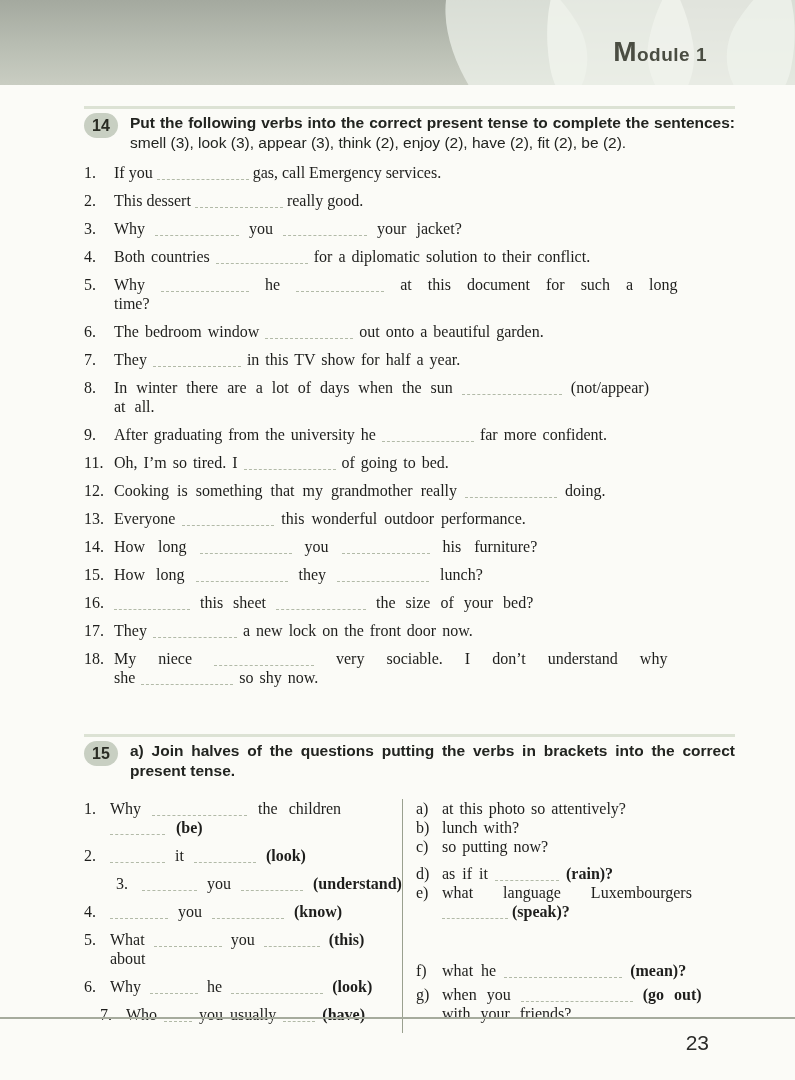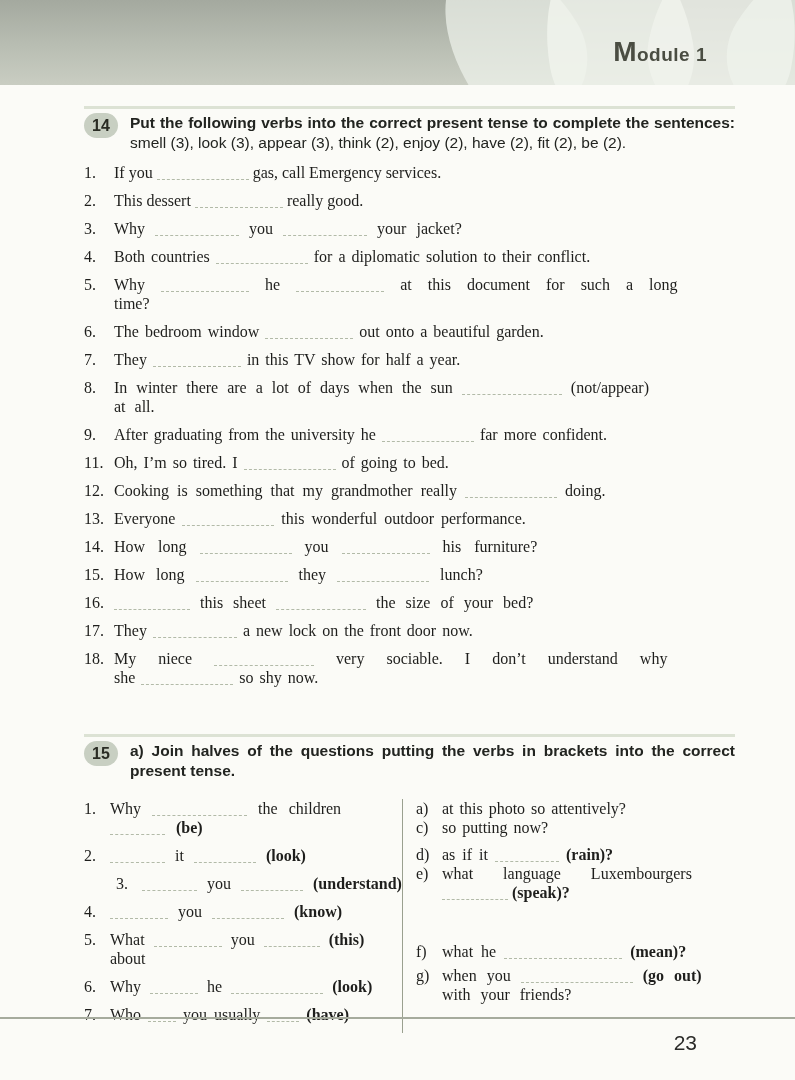--- a/index.html
+++ b/index.html
@@ -66,21 +66,21 @@
   .mb8{margin-bottom:8px}
   
   .cols{display:flex;margin-top:8px}
   .col-left{flex:0 0 auto;width:318px}
   .col-right{flex:1;border-left:1px solid #9aa08f;padding-left:13px}
   .col-left .item,.col-right .item{padding-left:26px;text-indent:-26px}
   .col-left .num,.col-right .num{width:26px}
   
   .bottom-rule{position:absolute;left:0;top:1017px;width:795px;height:2px;background:#a6ab9d}
   .page-num{
-    position:absolute;top:1031px;right:98px;
+    position:absolute;top:1031px;right:86px;
     font-family:"Liberation Sans", sans-serif;font-size:21px;color:#2b2b29;
   }
 </style>
 </head>
 <body>
 
 <div class="header">
   <div class="petal p1"></div>
   <div class="petal p2"></div>
   <div class="petal p3"></div>
@@ -120,24 +120,25 @@
     <div class="instr">a) Join halves of the questions putting the verbs in brackets into the correct present tense.</div>
   </div>
   <div class="cols">
     <div class="col-left items">
         <div class="item" style="word-spacing: 7px;"><span class="num">1.</span><span>Why </span><span class="blank" style="width: 95px;"></span><span> the children</span><br><span class="blank" style="width: 55px;"></span><span> </span><span class="bv">(be)</span></div>
         <div class="item" style="word-spacing: 6px;"><span class="num">2.</span><span class="blank" style="width: 55px;"></span><span> it </span><span class="blank" style="width: 62px;"></span><span> </span><span class="bv">(look)</span></div>
         <div class="item" style="word-spacing: 6px; margin-left: 32px;"><span class="num">3.</span><span class="blank" style="width: 55px;"></span><span> you </span><span class="blank" style="width: 62px;"></span><span> </span><span class="bv">(understand)</span></div>
         <div class="item" style="word-spacing: 6px;"><span class="num">4.</span><span class="blank" style="width: 58px;"></span><span> you </span><span class="blank" style="width: 72px;"></span><span> </span><span class="bv">(know)</span></div>
         <div class="item" style="word-spacing: 5px;"><span class="num">5.</span><span>What </span><span class="blank" style="width: 68px;"></span><span> you </span><span class="blank" style="width: 56px;"></span><span> </span><span class="bv">(this)</span><br><span>about</span></div>
         <div class="item" style="word-spacing: 5px;"><span class="num">6.</span><span>Why </span><span class="blank" style="width: 48px;"></span><span> he </span><span class="blank" style="width: 92px;"></span><span> </span><span class="bv">(look)</span></div>
-        <div class="item" style="word-spacing: 3px;"><span class="num">7.</span><span>Who </span><span class="blank" style="width: 28px;"></span><span> you usually </span><span class="blank" style="width: 32px;"></span><span> </span><span class="bv">(have)</span></div>
+        <div class="item" style="word-spacing: 3px; margin-left: 16px;"><span class="num">7.</span><span>Who </span><span class="blank" style="width: 28px;"></span><span> you usually </span><span class="blank" style="width: 32px;"></span><span> </span><span class="bv">(have)</span></div>
       </div>
     <div class="col-right items">
         <div class="item mb0" style="word-spacing: 2px;"><span class="num">a)</span><span>at this photo so attentively?</span></div>
+        <div class="item mb0" style="word-spacing: 2px;"><span class="num">b)</span><span>lunch with?</span></div>
         <div class="item mb8" style="word-spacing: 2px;"><span class="num">c)</span><span>so putting now?</span></div>
         <div class="item mb0" style="word-spacing: 3px;"><span class="num">d)</span><span>as if it </span><span class="blank" style="width: 64px;"></span><span> </span><span class="bv">(rain)?</span></div>
         <div class="item mb8"><span class="num">e)</span><span style="word-spacing: 26px;">what language Luxembourgers</span><br><span class="blank" style="width: 66px;"></span><span> </span><span class="bv">(speak)?</span></div>
         <div class="item mb5" style="word-spacing: 4px; margin-top: 40px;"><span class="num">f)</span><span>what he </span><span class="blank" style="width: 118px;"></span><span> </span><span class="bv">(mean)?</span></div>
         <div class="item mb0" style="word-spacing: 6px;"><span class="num">g)</span><span>when you </span><span class="blank" style="width: 112px;"></span><span> </span><span class="bv">(go out)</span><br><span>with your friends?</span></div>
       </div>
   </div>
 </div>
 
 <div class="bottom-rule"></div>

